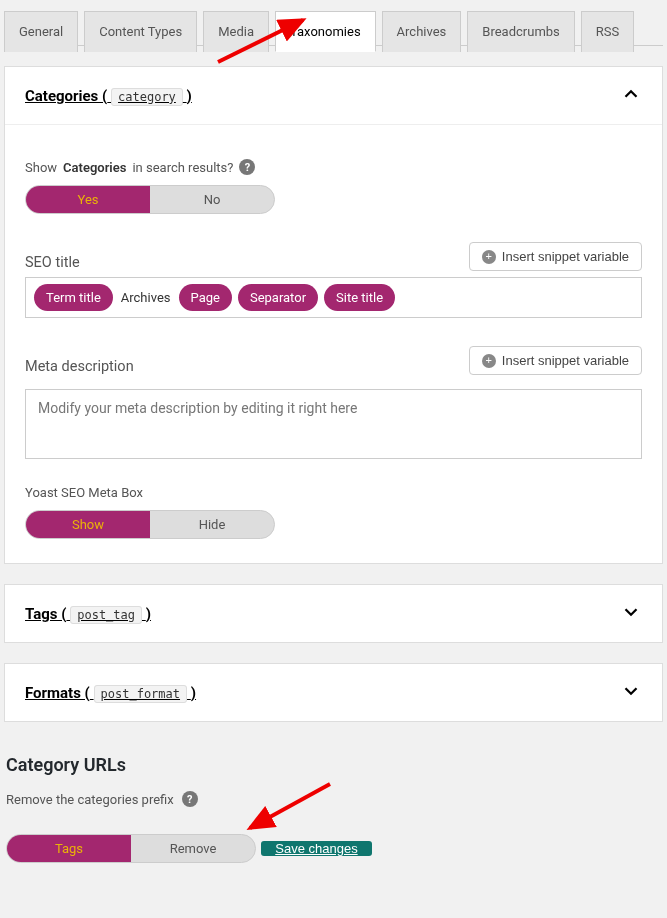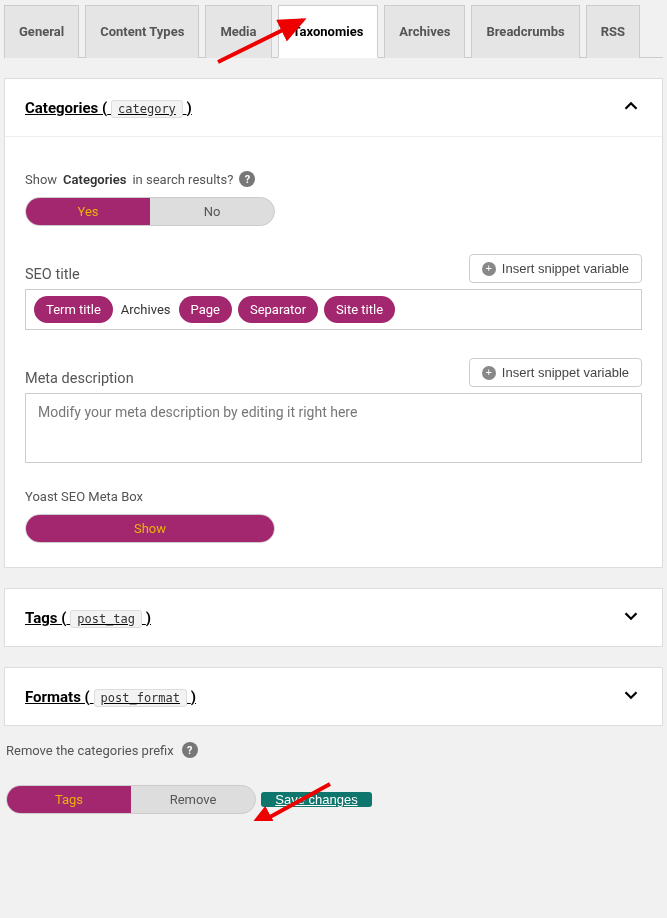--- a/index.html
+++ b/index.html
@@ -19,27 +19,27 @@
     display: flex;
     gap: 6px;
     border-bottom: 1px solid #ccc;
     padding: 0 0;
     background: transparent;
   }
   .tab {
     background: #e5e5e5;
     border: 1px solid #ccc;
     border-bottom: none;
-    padding: 18px 14px;
-    font-size: 13px;
-    color: #555;
-    cursor: pointer;
-    font-weight: 700;
+    padding: 12px 14px;
+    font-size: 13px;
+    color: #555;
+    cursor: pointer;
+    font-weight: 400;
     position: relative;
-    top: 1px;
+    top: 7px;
   }
   .tab.active {
     background: #fff;
     color: #000;
     border-bottom: 1px solid #fff;
   }
 
   
   .panel {
     background: #fff;
@@ -153,21 +153,21 @@
     background: #a3276f;
     color: #fff;
     border-radius: 14px;
     padding: 6px 12px;
     font-size: 13px;
   }
   .plain { color: #333; padding: 4px 2px; }
 
   .meta-box {
     border: 1px solid #ccc;
-    margin-top: 6px;
+    margin-top: 14px;
     padding: 10px 12px;
     min-height: 70px;
     color: #777;
     font-size: 14px;
   }
 
   
   .section-heading {
     font-size: 18px;
     font-weight: 600;
@@ -270,20 +270,21 @@
         <button class="insert-btn">
           <span class="plus">+</span>
           <span>Insert snippet variable</span>
         </button>
       </div>
       <div class="meta-box">Modify your meta description by editing it right here</div>
 
       <div class="setting-label" style="margin-top:26px">Yoast SEO Meta Box</div>
       <div class="switch">
         <div class="switch-opt active">Show</div>
+        <div class="switch-opt">Hide</div>
       </div>
     </div>
   </div>
 
   
   <div class="panel">
     <div class="panel-header">
       <div class="panel-title">
         <span>Tags (</span>
         <span class="code">post_tag</span>
@@ -307,20 +308,21 @@
       </div>
       <span class="chevron">
         <svg viewBox="0 0 24 24" fill="none" stroke="#000" stroke-width="2.5">
             <polyline points="6 9 12 15 18 9"></polyline>
           </svg>
       </span>
     </div>
   </div>
 
   
+  <div class="section-heading">Category URLs</div>
   <div class="sub-label">
     <span>Remove the categories prefix</span>
     <span class="help-icon">?</span>
   </div>
   <div class="switch" style="margin-left:2px">
     <div class="switch-opt active">Tags</div>
     <div class="switch-opt">Remove</div>
   </div>
 
   <button class="save-btn">Save changes</button>

